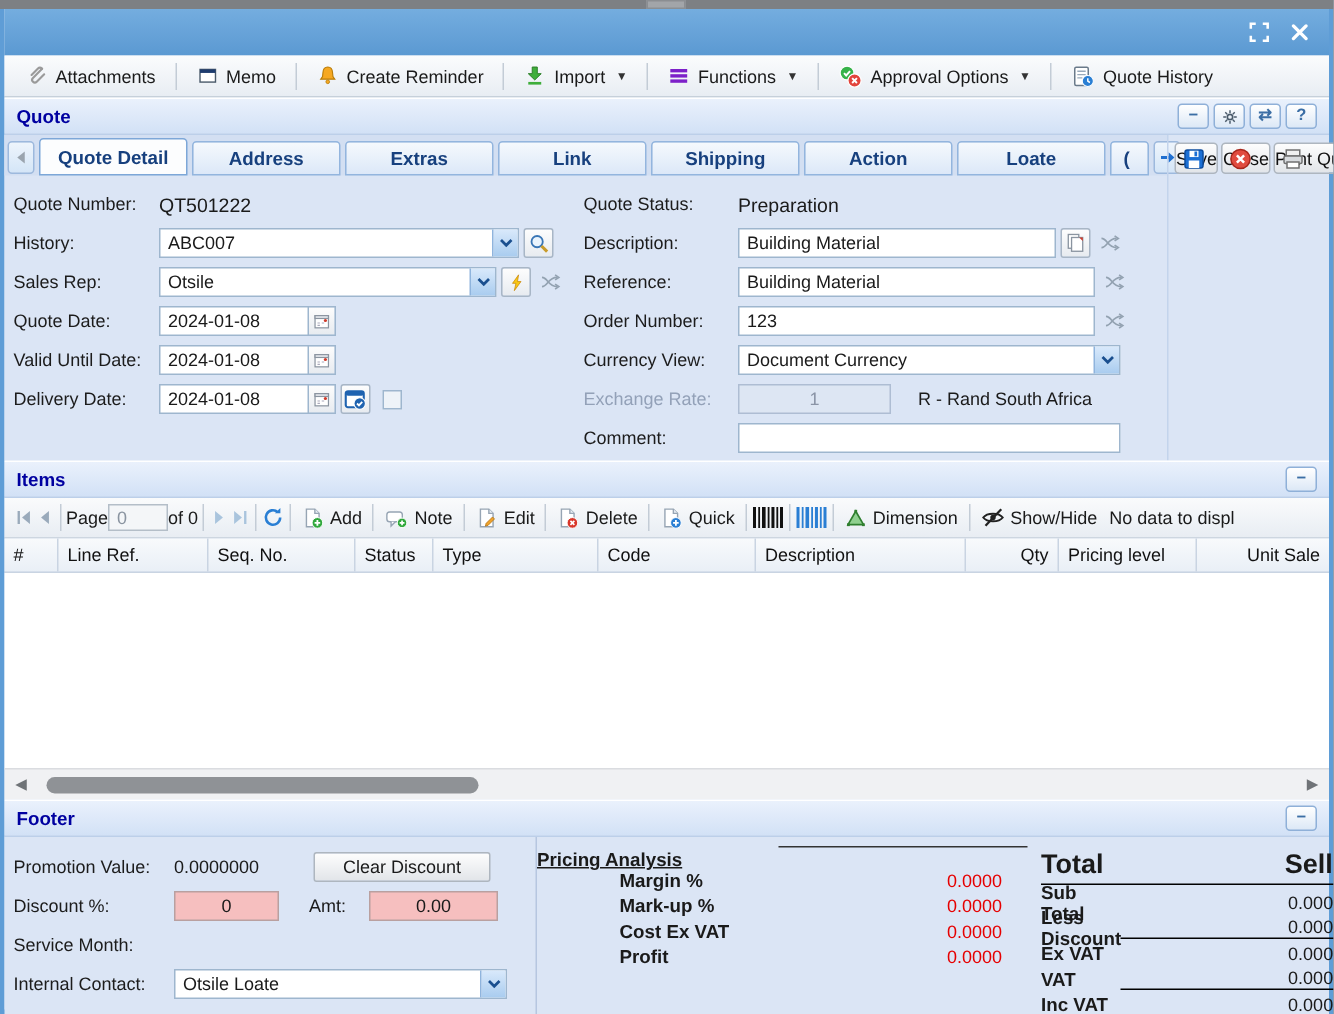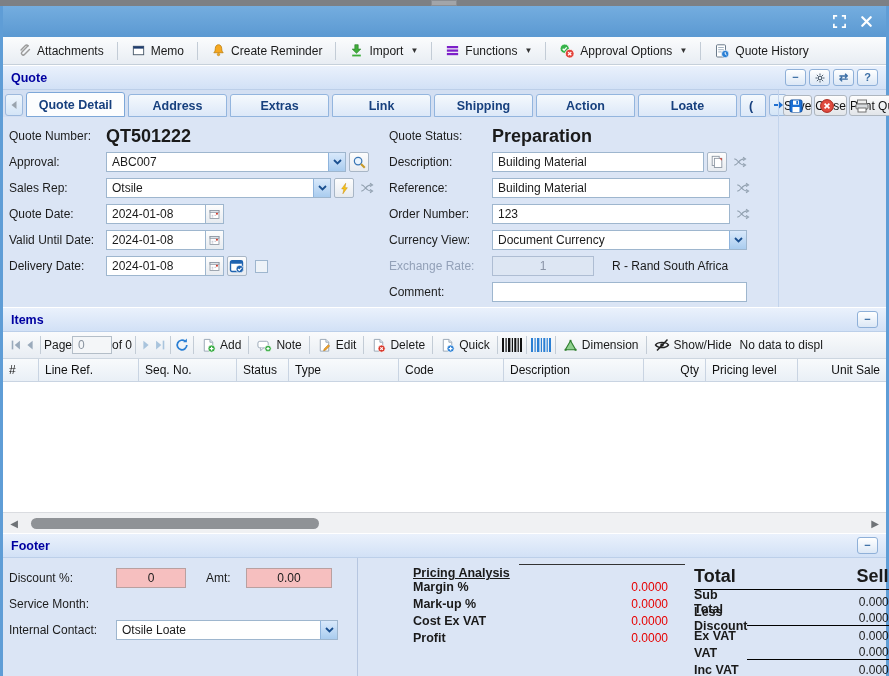--- a/index.html
+++ b/index.html
@@ -57,21 +57,21 @@
                 margin-bottom:1px; cursor:pointer; }
 
   
   .form { display:flex; padding:6px 0 0 6px; }
   .fcol-left { width:372px; flex:none; }
   .fcol-right { flex:1; padding-left:8px; }
   .frow { display:flex; align-items:center; height:26px; }
   .lbl { width:97px; flex:none; color:#1c1c1c; }
   .fcol-right .lbl { width:103px; }
   .lbl.dim { color:#93a1b8; }
-  .val-bold { font-weight:bold; font-size:18px; }
+  .val-bold { font-weight:normal; font-size:13px; }
   .input { background:#fff; border:1px solid #9eb6ce; height:20px; display:flex; align-items:center;
            padding:0 5px; overflow:hidden; }
   .input.disabled { background:#dde6f3; border-color:#aebdd3; color:#8a94a6; justify-content:center; }
   .combo { display:flex; height:20px; border:1px solid #9eb6ce; background:#fff; cursor:pointer; }
   .combo .ctxt { flex:1; display:flex; align-items:center; padding:0 5px; overflow:hidden; white-space:nowrap; }
   .combo-arrow { width:17px; flex:none; background:linear-gradient(#d9e9fb,#a9ccef); border-left:1px solid #8fb4dd;
                  display:flex; align-items:center; justify-content:center; }
   .sq-btn { width:20px; height:20px; flex:none; margin-left:3px; border:1px solid #a8b6c6; border-radius:2px;
             background:linear-gradient(#fdfdfd,#e7ebf0); display:flex; align-items:center; justify-content:center; cursor:pointer; }
   .ico-plain { width:20px; height:20px; flex:none; margin-left:3px; display:flex; align-items:center; justify-content:center; }
@@ -100,21 +100,21 @@
 
   
   .footer-body { flex:1; background:#dbe5f5; display:flex; position:relative; }
   .f-left { width:355px; flex:none; border-right:1px solid #b6c6e0; padding:7px 0 0 6px; }
   .f-left .frow { height:26px; }
   .f-left .lbl { width:107px; }
   .pink { background:#f6bfbf; border-color:#b9a0a0; justify-content:center; }
   .clear-btn { width:118px; height:20px; margin-left:18px; border:1px solid #aeb6bf; border-radius:2px;
                background:linear-gradient(#fdfdfd,#e2e5e9); display:flex; align-items:center; justify-content:center; cursor:pointer; }
   .f-mid { width:326px; flex:none; position:relative; padding-top:8px; }
-  .pa-title { margin-left:55px; font-weight:bold; font-size:12.5px; text-decoration:underline; display:inline-block; }
+  .pa-title { font-weight:bold; font-size:12.5px; text-decoration:underline; display:inline-block; }
   .pa-row { display:flex; height:17px; margin-left:55px; }
   .pa-row .pl { width:160px; font-weight:bold; font-size:12.5px; }
   .pa-row .pv { width:95px; text-align:right; color:#e60000; }
   .mid-topline { position:absolute; top:6px; left:161px; width:166px; border-top:1px solid #333; }
   .f-right { flex:1; padding:8px 8px 0 10px; }
   .tot-hdr { display:flex; justify-content:space-between; border-bottom:1.5px solid #000; padding-bottom:2px; margin-bottom:3px; }
   .tot-hdr span { font-weight:bold; font-size:18px; }
   .tot-row { display:flex; height:17px; align-items:center; }
   .tot-row .tl { flex:1; font-weight:bold; font-size:12.5px; }
   .tot-row .tv { width:168px; text-align:right; }
@@ -248,21 +248,21 @@
         </div>
 
         <div class="form">
 
           <div class="fcol-left">
             <div class="frow">
               <span class="lbl">Quote Number:</span>
               <span class="val-bold">QT501222</span>
             </div>
             <div class="frow">
-              <span class="lbl">Approval:</span>
+              <span class="lbl">History:</span>
               <div class="combo" style="width:240px">
                 <span class="ctxt">ABC007</span>
                 <span class="combo-arrow">
                   <svg width="9" height="6" viewBox="0 0 9 6">
                       <path d="M1 1 L4.5 4.5 L8 1" stroke="#1a4f8f" stroke-width="1.8" fill="none"></path>
                     </svg>
                 </span>
               </div>
               <div class="sq-btn">
                 <svg width="15" height="15" viewBox="0 0 16 16">
@@ -632,20 +632,27 @@
       <span class="panel-title">Footer</span>
       <span class="ph-spacer"></span>
       <div class="mini-btn">
           <span>−</span>
         </div>
     </div>
 
     <div class="footer-body">
       <div class="f-left">
         <div class="frow">
+          <span class="lbl">Promotion Value:</span>
+          <span style="width:75px">0.0000000</span>
+          <div class="clear-btn">
+              <span>Clear Discount</span>
+            </div>
+        </div>
+        <div class="frow">
           <span class="lbl">Discount %:</span>
           <div class="input pink" style="width:70px">
               <span>0</span>
             </div>
           <span style="margin-left:20px;width:40px">Amt:</span>
           <div class="input pink" style="width:86px">
               <span>0.00</span>
             </div>
         </div>
         <div class="frow">

